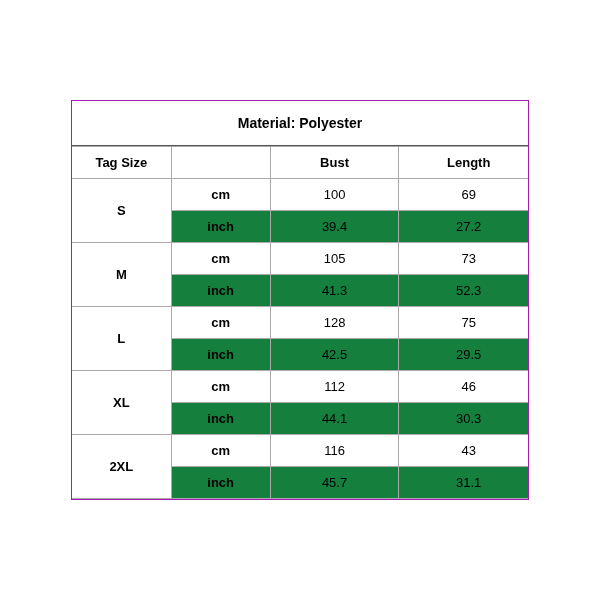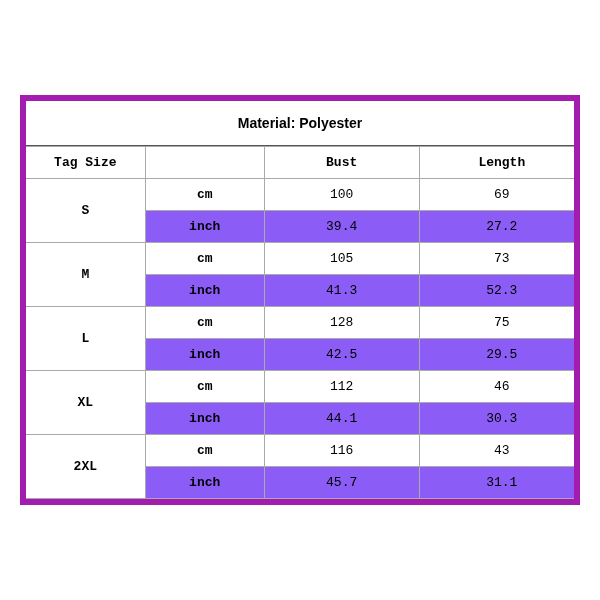--- a/index.html
+++ b/index.html
@@ -7,34 +7,33 @@
       width: 600px;
       height: 600px;
       display: flex;
       align-items: center;
       justify-content: center;
       background: #fff;
       font-family: Arial, sans-serif;
       font-size: 13px;
     }
     .outer-border {
-      border: 6px solid #a21caf;
-      width: 560px;
+      border: 1px solid #a21caf;
+      width: 458px;
     }
     .title-row {
       border-bottom: 1px solid #555;
       padding: 14px 10px;
       text-align: center;
       font-weight: bold;
       font-size: 14px;
     }
     table {
       width: 100%;
       border-collapse: collapse;
-      font-family: Liberation Mono, monospace;
     }
     th, td {
       border: 1px solid #aaa;
       text-align: center;
       padding: 8px 6px;
       vertical-align: middle;
     }
     
     table {
       border-left: none;
@@ -46,21 +45,21 @@
       background: #fff;
     }
     .tag-size-cell {
       font-weight: bold;
       border-left: none;
     }
     .unit-cell {
       font-weight: bold;
     }
     .shaded {
-      background-color: #8b5cf6;
+      background-color: #15803d;
     }
     .header-row th {
       border-top: 1px solid #aaa;
     }
     
     .col-tag { width: 100px; }
     .col-unit { width: 100px; }
     .col-bust { width: 130px; }
     .col-length { width: 130px; }
     

